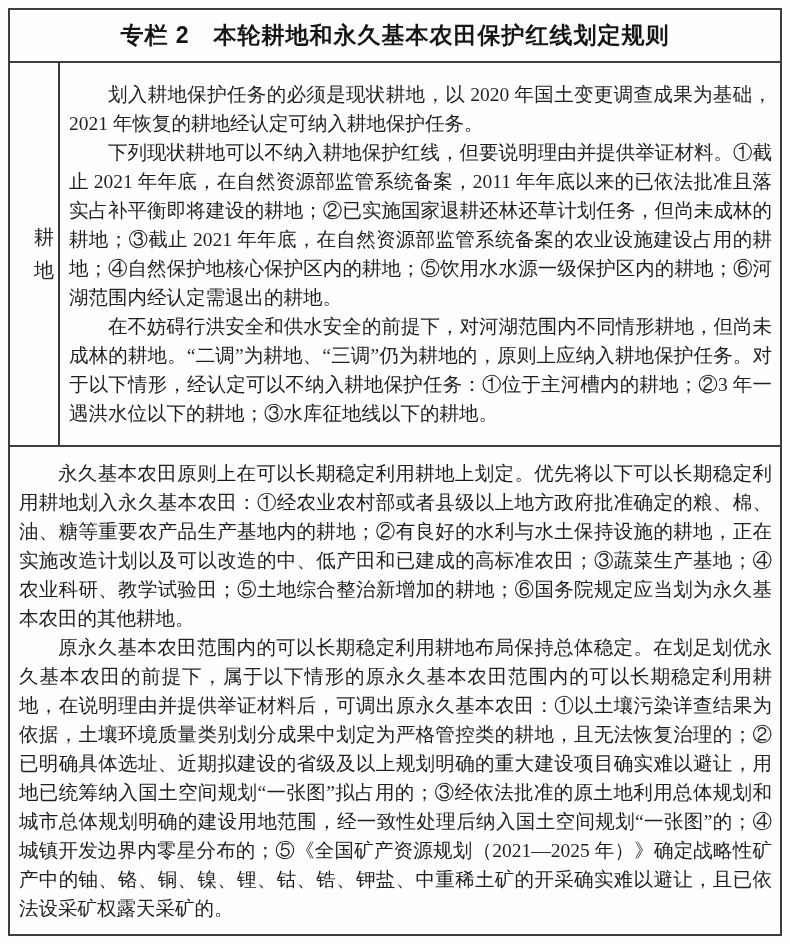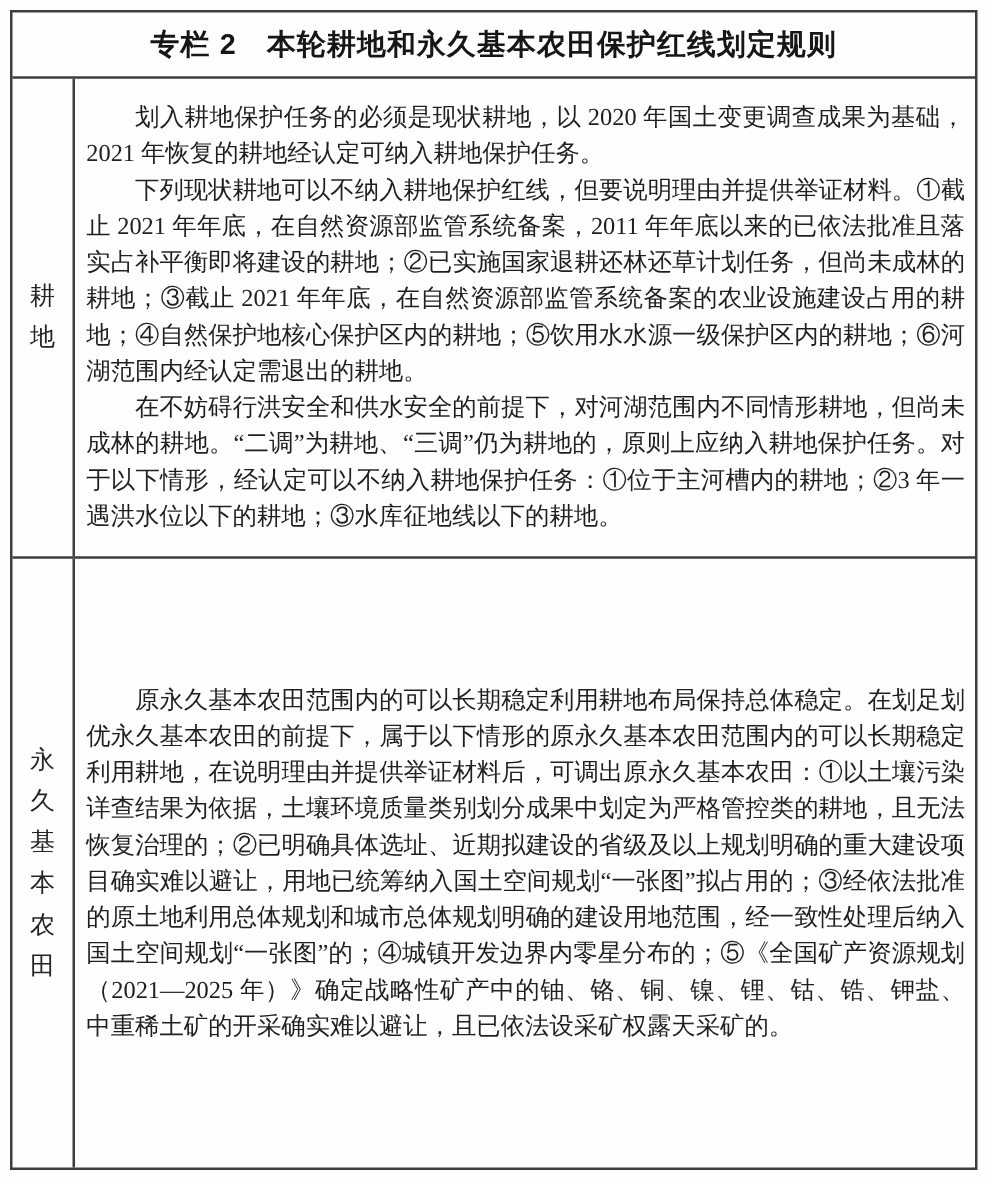--- a/index.html
+++ b/index.html
@@ -47,21 +47,21 @@
   .row-2{
     flex:1;
   }
   .label-cell{
     width:50px;
     flex:0 0 50px;
     border-right:2px solid var(--border);
     display:flex;
     align-items:center;
     justify-content:center;
-    text-align:center;
+    text-align:right;
     font-size:20px;
     line-height:33px;
     letter-spacing:4px;
     padding-left:4px; 
     color:#242424;
   }
   .content-cell{
     flex:1;
     display:flex;
     flex-direction:column;
@@ -88,19 +88,19 @@
   <div class="row row-1">
     <div class="label-cell">耕地</div>
     <div class="content-cell">
       <p class="para">划入耕地保护任务的必须是现状耕地，以 2020 年国土变更调查成果为基础，2021 年恢复的耕地经认定可纳入耕地保护任务。</p>
       <p class="para">下列现状耕地可以不纳入耕地保护红线，但要说明理由并提供举证材料。①截止 2021 年年底，在自然资源部监管系统备案，2011 年年底以来的已依法批准且落实占补平衡即将建设的耕地；②已实施国家退耕还林还草计划任务，但尚未成林的耕地；③截止 2021 年年底，在自然资源部监管系统备案的农业设施建设占用的耕地；④自然保护地核心保护区内的耕地；⑤饮用水水源一级保护区内的耕地；⑥河湖范围内经认定需退出的耕地。</p>
       <p class="para">在不妨碍行洪安全和供水安全的前提下，对河湖范围内不同情形耕地，但尚未成林的耕地。“二调”为耕地、“三调”仍为耕地的，原则上应纳入耕地保护任务。对于以下情形，经认定可以不纳入耕地保护任务：①位于主河槽内的耕地；②3 年一遇洪水位以下的耕地；③水库征地线以下的耕地。</p>
     </div>
   </div>
 
   <div class="row row-2">
-    <div class="label-cell">永久基本农田</div>
     <div class="content-cell">
+      <p class="para">永久基本农田原则上在可以长期稳定利用耕地上划定。优先将以下可以长期稳定利用耕地划入永久基本农田：①经农业农村部或者县级以上地方政府批准确定的粮、棉、油、糖等重要农产品生产基地内的耕地；②有良好的水利与水土保持设施的耕地，正在实施改造计划以及可以改造的中、低产田和已建成的高标准农田；③蔬菜生产基地；④农业科研、教学试验田；⑤土地综合整治新增加的耕地；⑥国务院规定应当划为永久基本农田的其他耕地。</p>
       <p class="para">原永久基本农田范围内的可以长期稳定利用耕地布局保持总体稳定。在划足划优永久基本农田的前提下，属于以下情形的原永久基本农田范围内的可以长期稳定利用耕地，在说明理由并提供举证材料后，可调出原永久基本农田：①以土壤污染详查结果为依据，土壤环境质量类别划分成果中划定为严格管控类的耕地，且无法恢复治理的；②已明确具体选址、近期拟建设的省级及以上规划明确的重大建设项目确实难以避让，用地已统筹纳入国土空间规划“一张图”拟占用的；③经依法批准的原土地利用总体规划和城市总体规划明确的建设用地范围，经一致性处理后纳入国土空间规划“一张图”的；④城镇开发边界内零星分布的；⑤《全国矿产资源规划（2021—2025 年）》确定战略性矿产中的铀、铬、铜、镍、锂、钴、锆、钾盐、中重稀土矿的开采确实难以避让，且已依法设采矿权露天采矿的。</p>
     </div>
   </div>
 
 </div>
 
 </body></html>

